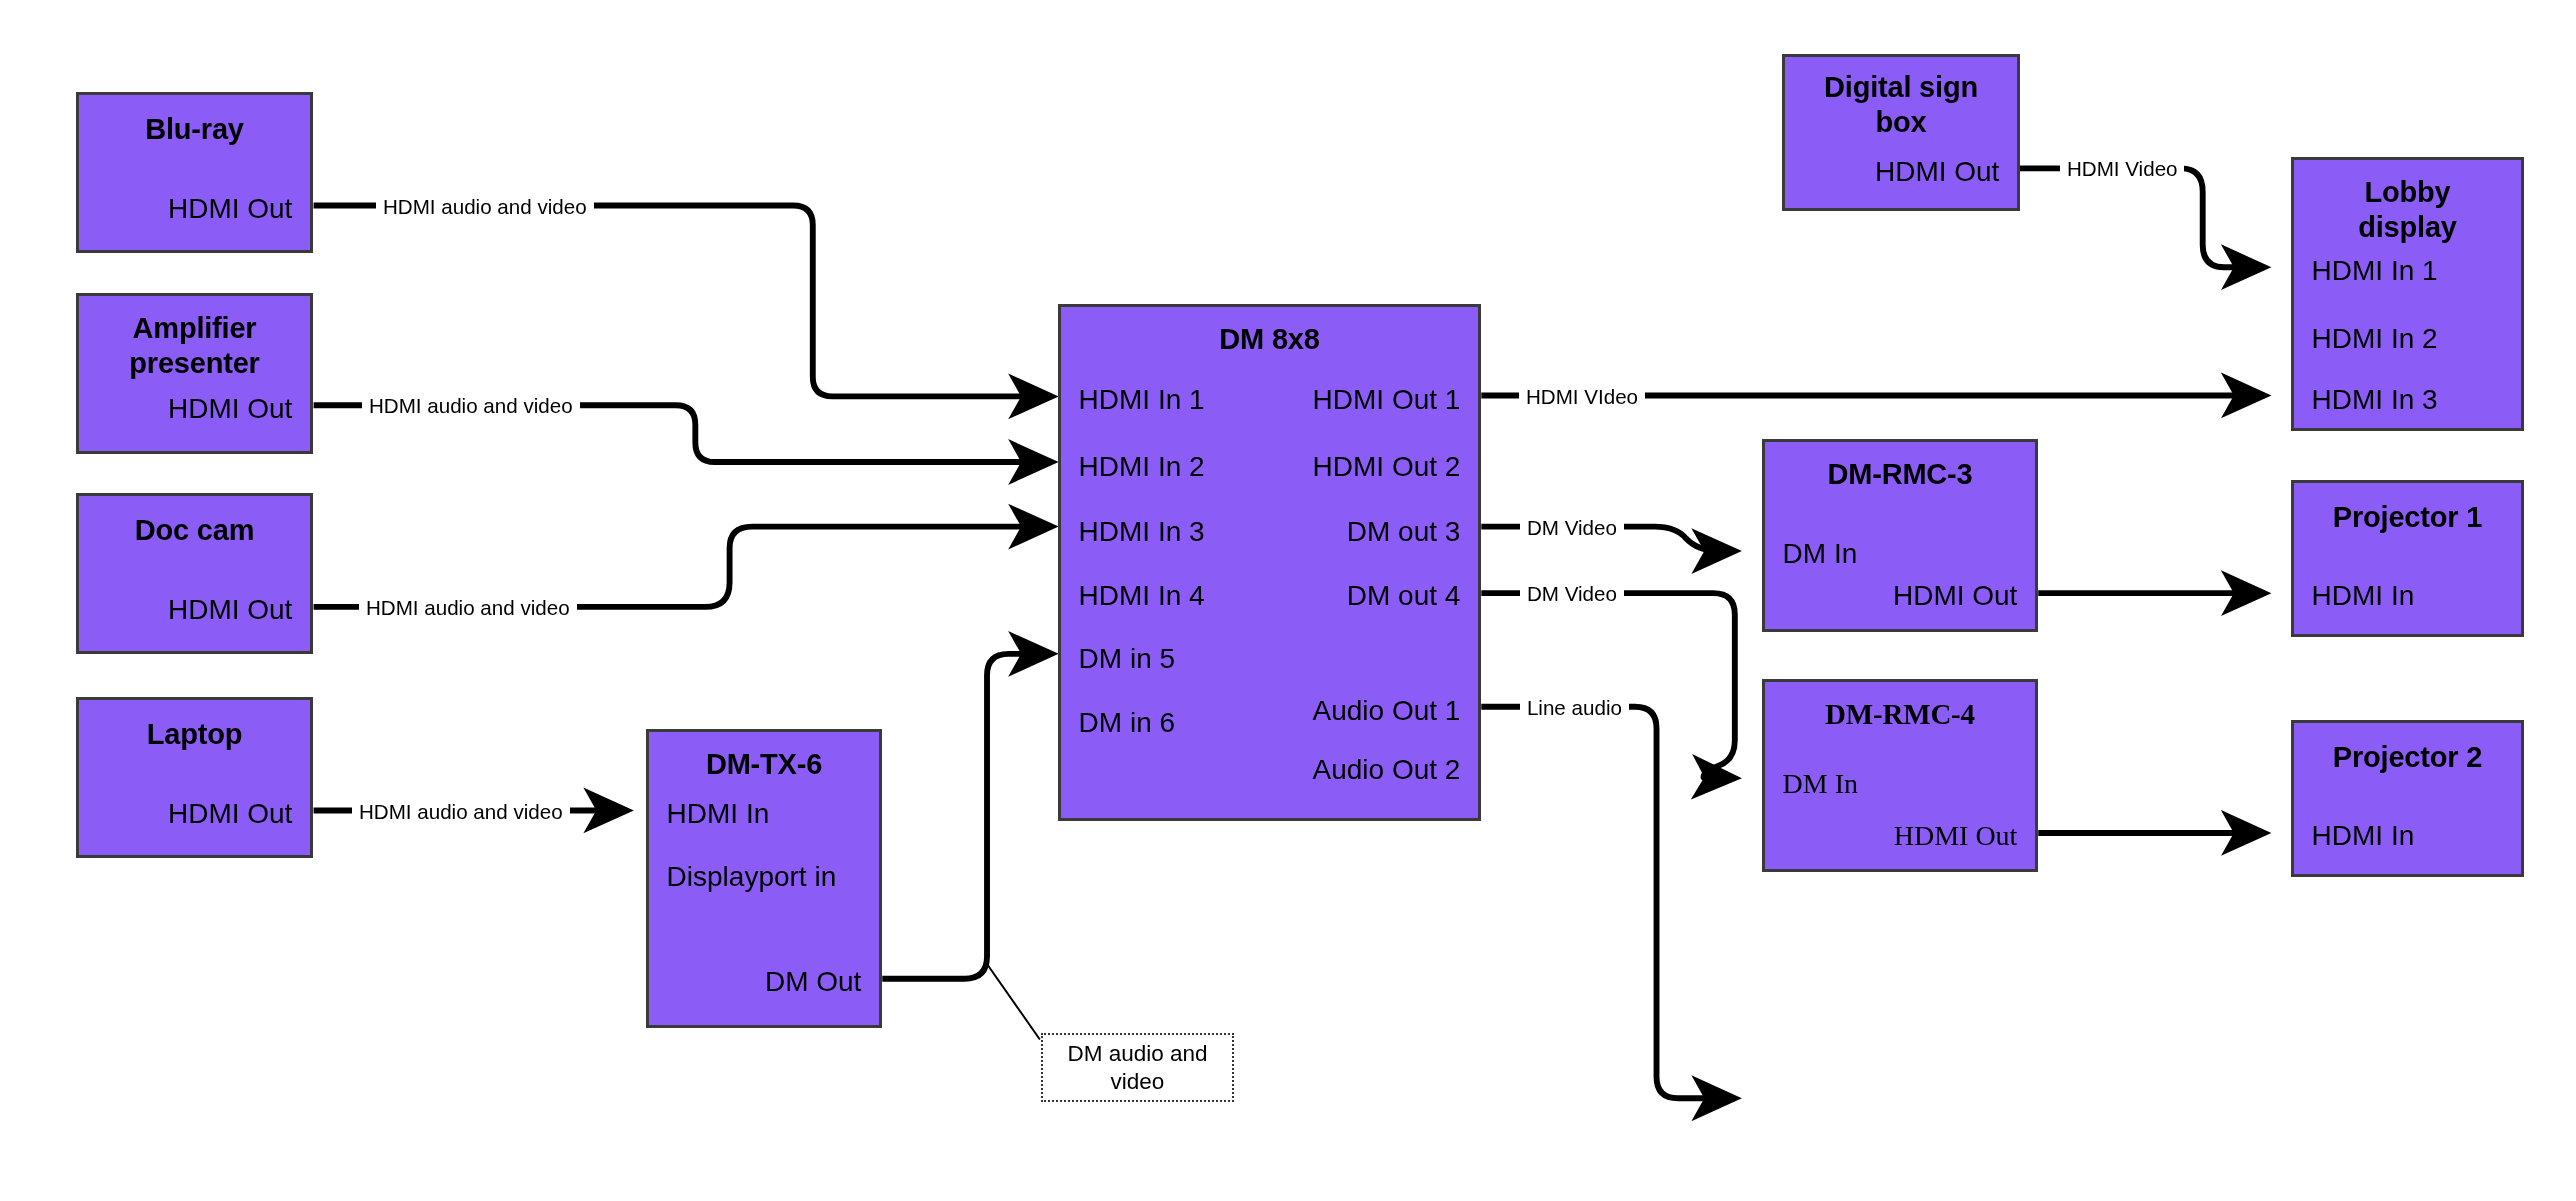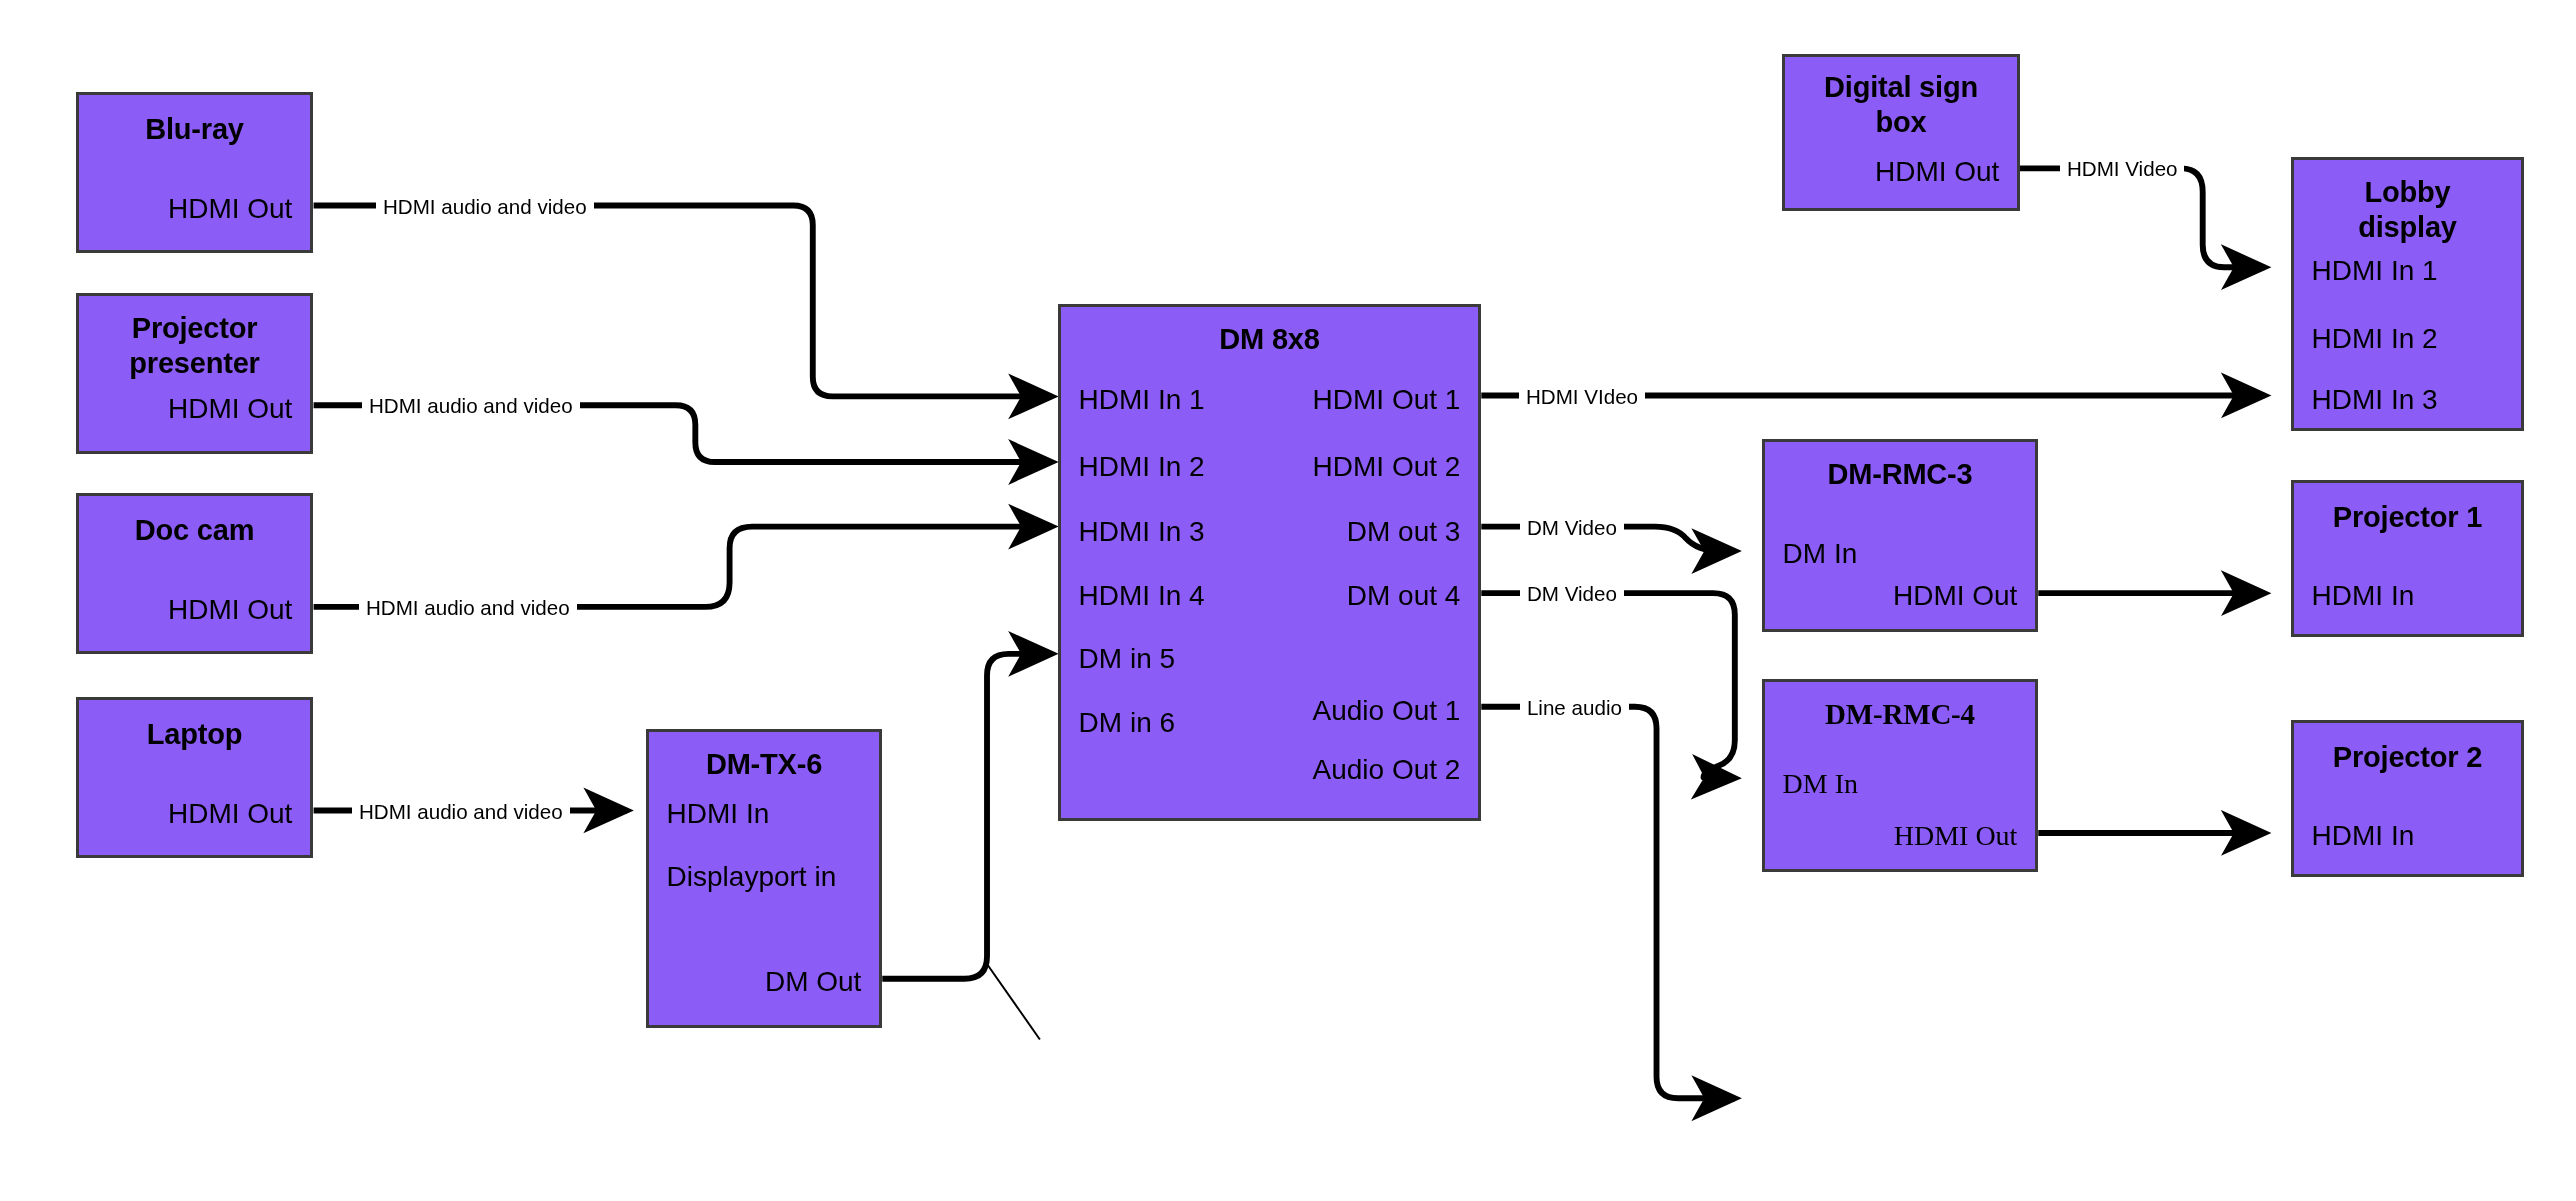--- a/index.html
+++ b/index.html
@@ -83,21 +83,21 @@
     <path class="wire" d="M2082,851 H 2313" marker-end="url(#arw)"></path>
 
   </svg>
 
   <div class="box" style="left:76px;top:92px;width:237px;height:161px;">
     <div class="box-title" style="top:15.7px;">Blu-ray</div>
     <div class="port right" style="top:97px;">HDMI Out</div>
   </div>
 
   <div class="box" style="left:76px;top:293px;width:237px;height:161px;">
-    <div class="box-title" style="top:13.7px;">Projector</div>
+    <div class="box-title" style="top:13.7px;">Amplifier</div>
     <div class="box-title" style="top:49px;">presenter</div>
     <div class="port right" style="top:96px;">HDMI Out</div>
   </div>
 
   <div class="box" style="left:76px;top:493px;width:237px;height:161px;">
     <div class="box-title" style="top:15.7px;">Doc cam</div>
     <div class="port right" style="top:97px;">HDMI Out</div>
   </div>
 
   <div class="box" style="left:76px;top:697px;width:237px;height:161px;">
@@ -171,15 +171,16 @@
   <div class="elabel" style="left:362px;top:406px;">HDMI audio and video</div>
   <div class="elabel" style="left:359px;top:608px;">HDMI audio and video</div>
   <div class="elabel" style="left:352px;top:812px;">HDMI audio and video</div>
 
   <div class="elabel" style="left:2060px;top:169px;">HDMI Video</div>
   <div class="elabel" style="left:1519px;top:397px;">HDMI VIdeo</div>
   <div class="elabel" style="left:1520px;top:528px;">DM Video</div>
   <div class="elabel" style="left:1520px;top:594px;">DM Video</div>
   <div class="elabel" style="left:1520px;top:708px;">Line audio</div>
 
+  <div class="note" style="left:1041px;top:1033px;width:193px;height:69px;">DM audio and video</div>
 
 </div>
 
 
 </body></html>

